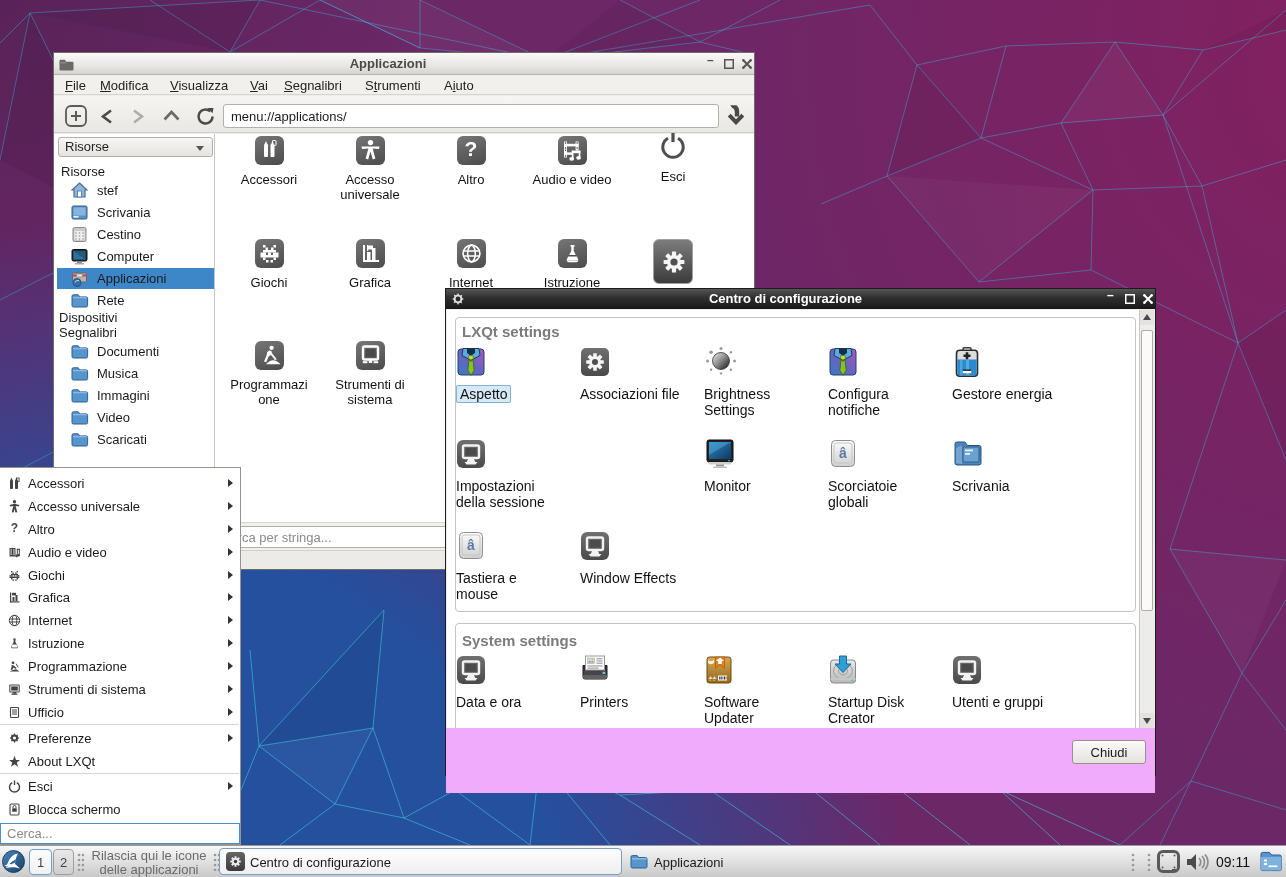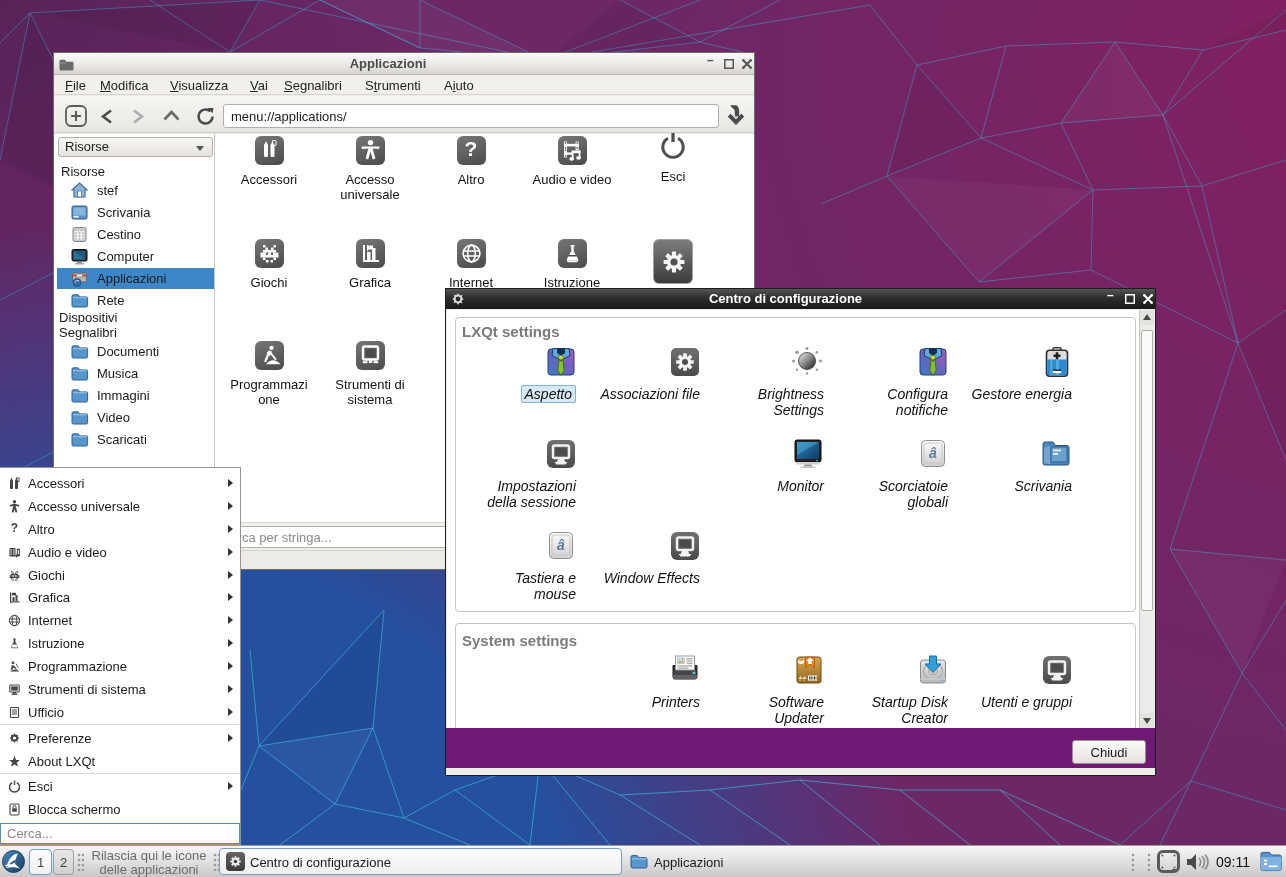--- a/index.html
+++ b/index.html
@@ -31,24 +31,24 @@
 #fm-filter{position:absolute;left:0;top:469px;width:700px;height:28px;background:#f1efec;border-top:1px solid #d8d5d0;}
 #fm-filter .inp{position:absolute;left:163px;top:3px;width:531px;height:22px;background:#fff;border:1px solid #b3b0ab;font-size:13px;color:#8a8a8a;padding:3px 0 0 3px;white-space:nowrap;overflow:hidden;}
 #fm-status{position:absolute;left:0;top:497px;width:700px;height:19px;background:#edebe8;border-top:1px solid #d4d1cc;}
 
 #cc{position:absolute;left:445px;top:288px;width:711px;height:488px;background:#efedea;border:1px solid #1c1c1c;z-index:2;}
 #cc-title{position:absolute;left:0;top:0;width:709px;height:20px;background:linear-gradient(#555,#2e2e2e 45%,#181818);}
 #cc-title .t{position:absolute;left:0;right:30px;top:2px;text-align:center;font-size:13px;font-weight:bold;color:#fff;}
 #cc-view{position:absolute;left:1px;top:21px;width:693px;height:418px;background:#fff;border-right:1px solid #c9c6c1;}
 .gbox{position:absolute;border:1px solid #c6c4c0;border-radius:4px;}
 .ghead{position:absolute;font-size:15px;font-weight:bold;color:#7b7b7b;}
-.cccell{position:absolute;width:120px;text-align:right;font-style:italic;}
+.cccell{position:absolute;width:120px;text-align:left;}
 .cclabel{font-size:14px;color:#111;line-height:16px;margin-top:4px;}
 #cc-scroll{position:absolute;left:694px;top:21px;width:14px;height:418px;background:#ececea;}
-#cc-bottom{position:absolute;left:0;top:439px;width:709px;height:40px;background:#701a75;}
+#cc-bottom{position:absolute;left:0;top:439px;width:709px;height:65px;background:#f0abfc;}
 #chiudi{position:absolute;right:9px;top:12px;width:74px;height:24px;background:linear-gradient(#fbfaf9,#e5e2de);border:1px solid #96938d;border-radius:3px;font-size:13px;color:#1a1a1a;text-align:center;padding-top:4px;}
 
 #menu{position:absolute;left:0px;top:467px;width:241px;height:378px;background:#fff;border:1px solid #97948f;border-left:none;z-index:3;}
 .mrow{position:absolute;left:0;width:239px;height:23px;font-size:13px;color:#1a1a1a;}
 .mrow .mi{position:absolute;left:7px;top:4px;width:15px;height:15px;}
 .mrow .mt{position:absolute;left:28px;top:4px;}
 .mrow .ar{position:absolute;right:6px;top:7px;width:0;height:0;border-top:4px solid transparent;border-bottom:4px solid transparent;border-left:5.5px solid #333;}
 .msep{position:absolute;left:0;width:239px;border-top:1px solid #d8d5d0;}
 #cerca{position:absolute;left:0;top:355px;width:240px;height:21px;background:#fff;border:1px solid #4a90c8;font-size:13px;color:#8a8a8a;padding:2px 0 0 6px;}
 
@@ -527,20 +527,27 @@
         </svg><div class="cclabel">Tastiera e<br>mouse</div></div>
     <div class="cccell" style="left:133px;top:220px"><svg width="30" height="32" viewBox="0 0 30 32">
           <rect x="1" y="2" width="28" height="28" rx="6" fill="url(#darksq)"></rect>
           <rect x="7" y="7.5" width="16" height="12.5" rx="1.5" fill="none" stroke="#f2f2f2" stroke-width="2.4"></rect>
           <rect x="9.5" y="10" width="11" height="7.5" fill="#4b4b4b"></rect>
           <path d="M12.5,20 h5 l1.8,4 h-8.6 Z" fill="#f2f2f2"></path>
           <path d="M8.5,24 h13 l-2,2.5 h-9 Z" fill="#f2f2f2"></path>
         </svg><div class="cclabel">Window Effects</div></div>
     <div class="gbox" style="left:8px;top:313px;width:681px;height:130px"></div>
     <div class="ghead" style="left:15px;top:322px">System settings</div>
+    <div class="cccell" style="left:9px;top:344px"><svg width="30" height="32" viewBox="0 0 30 32">
+          <rect x="1" y="2" width="28" height="28" rx="6" fill="url(#darksq)"></rect>
+          <rect x="7" y="7.5" width="16" height="12.5" rx="1.5" fill="none" stroke="#f2f2f2" stroke-width="2.4"></rect>
+          <rect x="9.5" y="10" width="11" height="7.5" fill="#4b4b4b"></rect>
+          <path d="M12.5,20 h5 l1.8,4 h-8.6 Z" fill="#f2f2f2"></path>
+          <path d="M8.5,24 h13 l-2,2.5 h-9 Z" fill="#f2f2f2"></path>
+        </svg><div class="cclabel">Data e ora</div></div>
     <div class="cccell" style="left:133px;top:344px"><svg width="30" height="32" viewBox="0 0 30 32">
           <path d="M3,11.5 h24 v11.5 a2,2 0 0 1 -2,2 H5 a2,2 0 0 1 -2,-2 Z" fill="#45454a" stroke="#1a1a1c" stroke-width="1"></path>
           <path d="M3.6,12 h22.8 v4.5 H3.6 Z" fill="#2c2c30"></path>
           <rect x="5.5" y="2" width="19" height="14" fill="#fdfdfd" stroke="#9a9a9a" stroke-width="1"></rect>
           <rect x="7.5" y="4" width="7" height="5.5" fill="#c8dcec" stroke="#8aa" stroke-width="0.5"></rect>
           <path d="M7.8,8.6 l2,-2.2 1.6,1.7 1.2,-1.5 1.4,2 Z" fill="#d89038"></path>
           <circle cx="12.5" cy="5.2" r="0.9" fill="#e8c050"></circle>
           <g fill="#a8a8a8">
             <rect x="16.5" y="4" width="6" height="1.3"></rect>
             <rect x="16.5" y="6.3" width="6" height="1.3"></rect>

